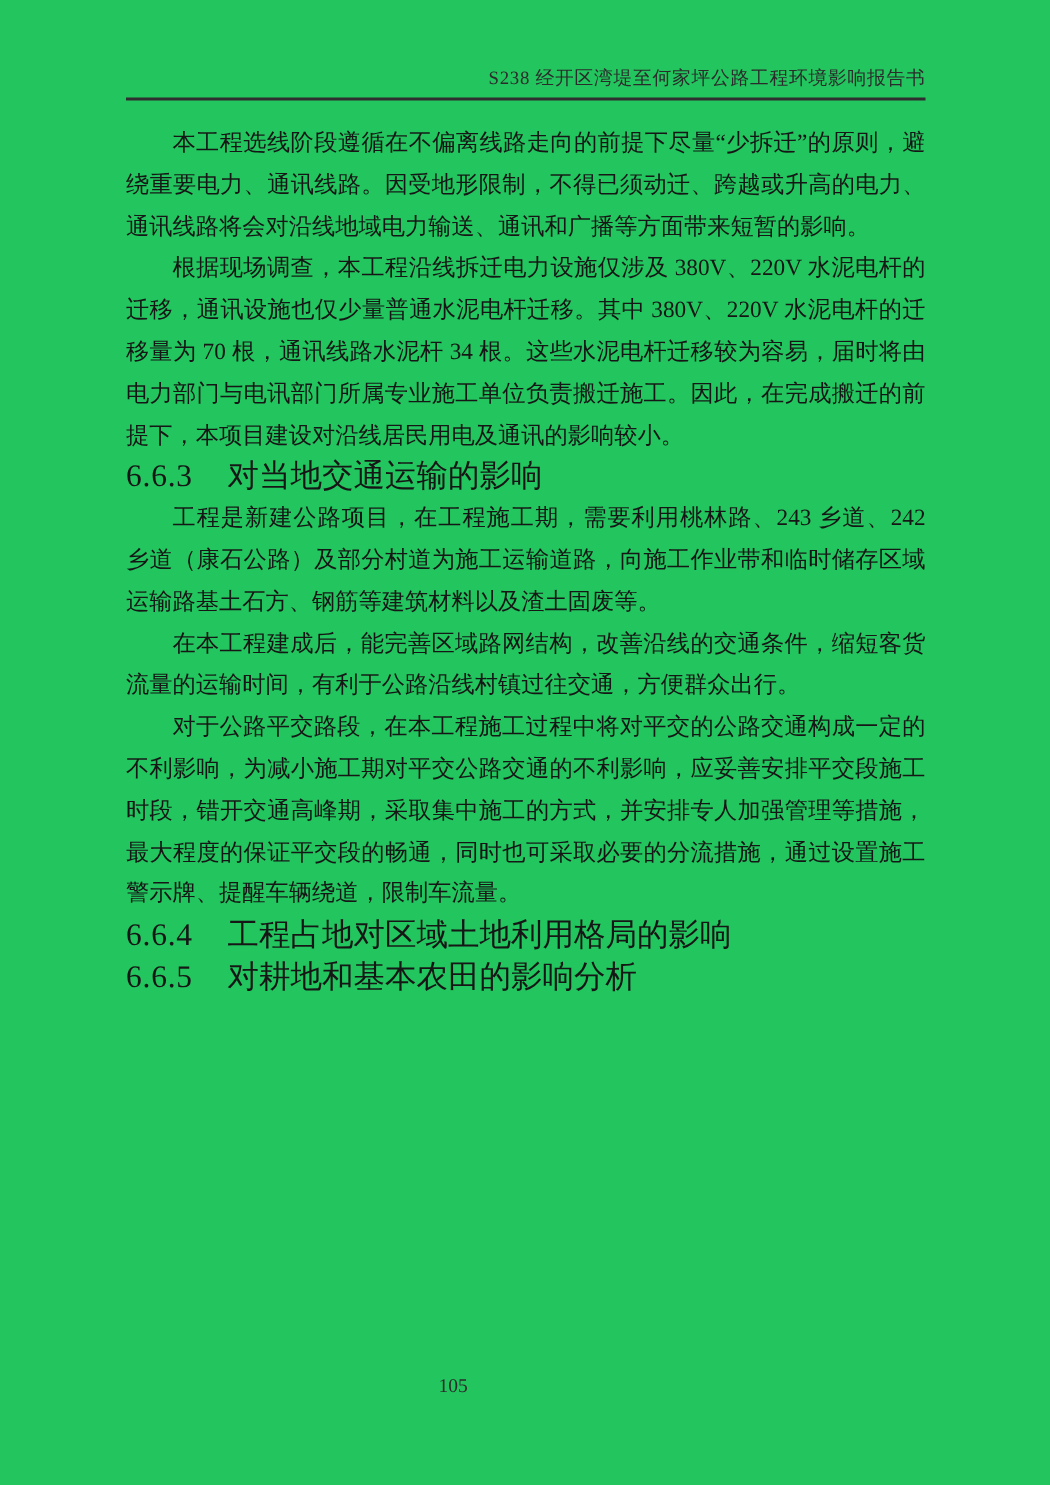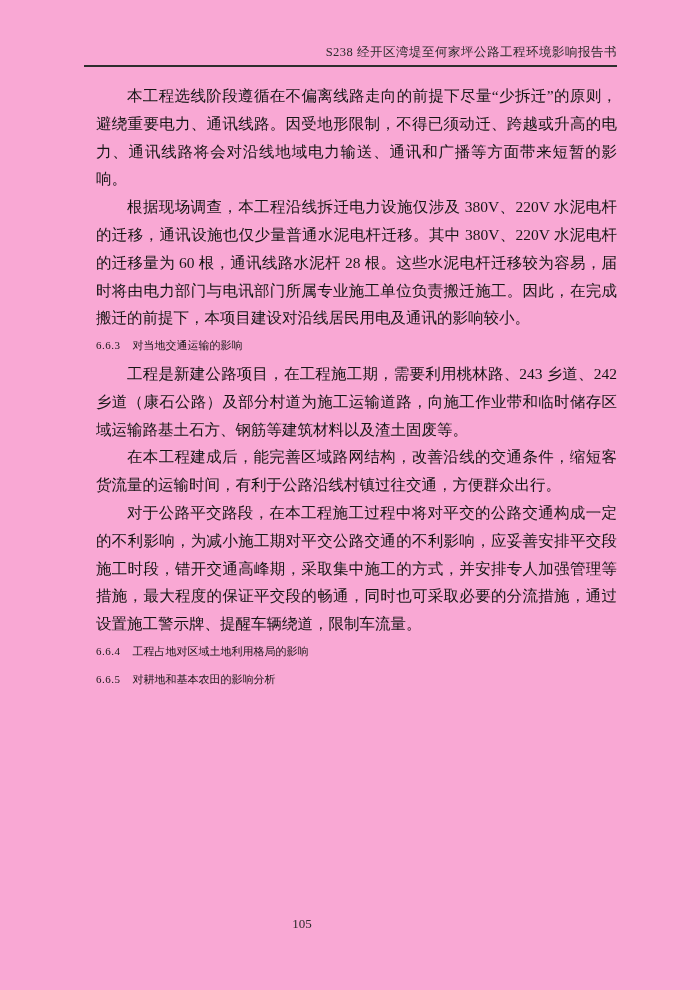--- a/index.html
+++ b/index.html
@@ -4,21 +4,21 @@
 <style>
   html, body {
     margin: 0;
     padding: 0;
     background: #ffffff;
   }
   .page {
     position: relative;
     width: 700px;
     height: 990px;
-    background: #f9a8d4;
+    background: #22c55e;
     box-sizing: border-box;
     padding: 45px 83px 0 84px;
     font-family: "Liberation Serif", "DejaVu Serif", serif;
     color: #1c1c1c;
     overflow: hidden;
   }
   .header {
     text-align: right;
     font-size: 12.5px;
     line-height: 15px;
@@ -27,29 +27,28 @@
     border-bottom: 2px solid #2e2e2e;
     letter-spacing: 0.5px;
   }
   .doc-body {
     margin-top: 15px;
     font-size: 15.5px;
     line-height: 27.8px;
     text-align: justify;
     text-justify: inter-ideograph;
     color: #161616;
-    margin-left: 12px;
   }
   .para {
     margin: 0;
     text-indent: 2em;
   }
   .heading {
     margin: 0;
-    font-size: 11px;
+    font-size: 21px;
     font-weight: normal;
     line-height: 27.8px;
     text-indent: 0;
   }
   .heading .hnum {
     margin-right: 1.1em;
     letter-spacing: 0.5px;
   }
   .footer {
     position: absolute;
@@ -67,21 +66,21 @@
 <div class="page">
 
   <div class="header">
     <span>S238 经开区湾堤至何家坪公路工程环境影响报告书</span>
   </div>
 
   <div class="doc-body">
 
     <p class="para">本工程选线阶段遵循在不偏离线路走向的前提下尽量“少拆迁”的原则，避绕重要电力、通讯线路。因受地形限制，不得已须动迁、跨越或升高的电力、通讯线路将会对沿线地域电力输送、通讯和广播等方面带来短暂的影响。</p>
 
-    <p class="para">根据现场调查，本工程沿线拆迁电力设施仅涉及 380V、220V 水泥电杆的迁移，通讯设施也仅少量普通水泥电杆迁移。其中 380V、220V 水泥电杆的迁移量为 60 根，通讯线路水泥杆 28 根。这些水泥电杆迁移较为容易，届时将由电力部门与电讯部门所属专业施工单位负责搬迁施工。因此，在完成搬迁的前提下，本项目建设对沿线居民用电及通讯的影响较小。</p>
+    <p class="para">根据现场调查，本工程沿线拆迁电力设施仅涉及 380V、220V 水泥电杆的迁移，通讯设施也仅少量普通水泥电杆迁移。其中 380V、220V 水泥电杆的迁移量为 70 根，通讯线路水泥杆 34 根。这些水泥电杆迁移较为容易，届时将由电力部门与电讯部门所属专业施工单位负责搬迁施工。因此，在完成搬迁的前提下，本项目建设对沿线居民用电及通讯的影响较小。</p>
 
     <h3 class="heading">
       <span class="hnum">6.6.3</span><span class="htitle">对当地交通运输的影响</span>
     </h3>
 
     <p class="para">工程是新建公路项目，在工程施工期，需要利用桃林路、243 乡道、242 乡道（康石公路）及部分村道为施工运输道路，向施工作业带和临时储存区域运输路基土石方、钢筋等建筑材料以及渣土固废等。</p>
 
     <p class="para">在本工程建成后，能完善区域路网结构，改善沿线的交通条件，缩短客货流量的运输时间，有利于公路沿线村镇过往交通，方便群众出行。</p>
 
     <p class="para">对于公路平交路段，在本工程施工过程中将对平交的公路交通构成一定的不利影响，为减小施工期对平交公路交通的不利影响，应妥善安排平交段施工时段，错开交通高峰期，采取集中施工的方式，并安排专人加强管理等措施，最大程度的保证平交段的畅通，同时也可采取必要的分流措施，通过设置施工警示牌、提醒车辆绕道，限制车流量。</p>

